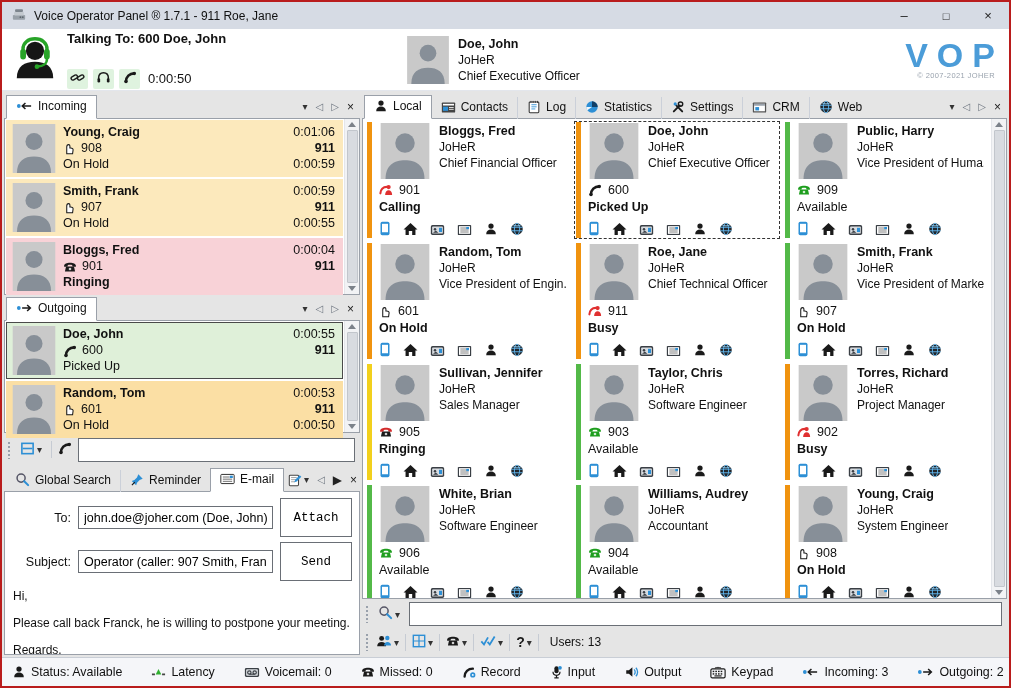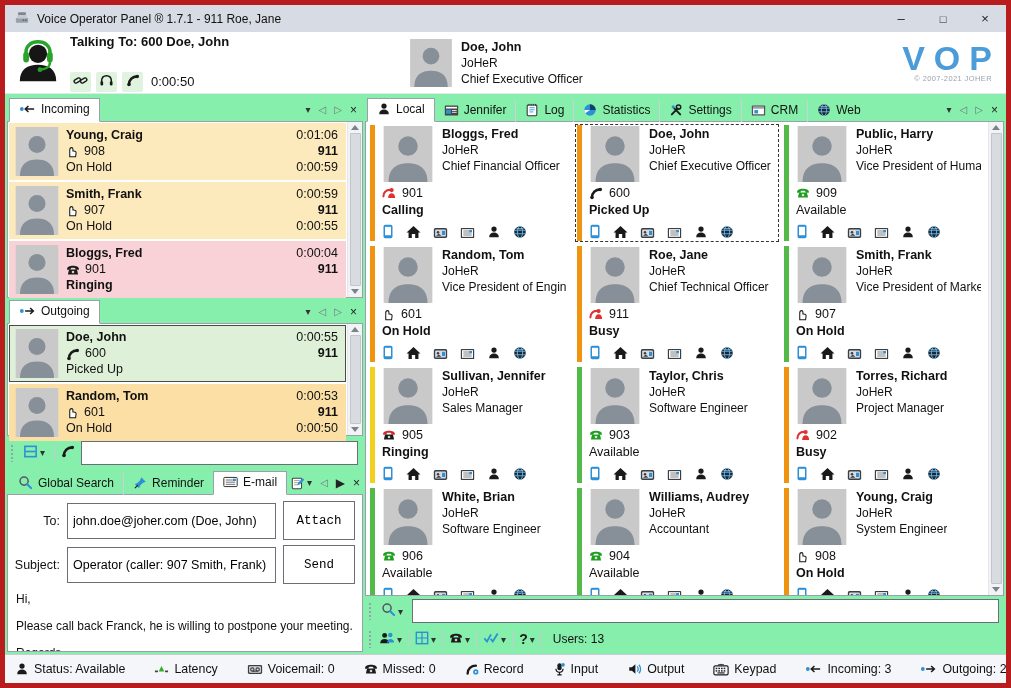--- a/index.html
+++ b/index.html
@@ -1,17 +1,17 @@
 <!DOCTYPE html>
 <html><head>
 <meta charset="utf-8">
 <style>
   html,body{margin:0;padding:0;background:#B8C2CF;font-family:"Liberation Sans",sans-serif;font-size:12px;color:#111;-webkit-font-smoothing:antialiased}
   *{box-sizing:border-box}
-  .window{position:relative;width:1011px;height:688px;border:5px solid #b91c1c;background:#86efac;display:flex;flex-direction:column;overflow:hidden}
+  .window{position:relative;width:1011px;height:688px;border:2px solid #b91c1c;background:#e5e5e5;display:flex;flex-direction:column;overflow:hidden}
   
   .titlebar{height:27px;flex:none;background:#D6DBE4;display:flex;align-items:center;padding:0 0 0 9px;gap:7px}
   .ttext{font-size:12px;color:#111;white-space:nowrap}
   .winbtns{margin-left:auto;display:flex;height:100%}
   .wbtn{width:42px;display:flex;align-items:center;justify-content:center;font-size:13px;color:#222;cursor:default}
   
   .header{height:62px;flex:none;background:#fff;display:flex;align-items:center;border-bottom:1px solid #E3E6EC}
   .hleft{width:405px;flex:none;display:flex;align-items:center;gap:9px;padding:4px 10px}
   .talk-title{font-weight:700;font-size:13px;margin-bottom:23px;white-space:nowrap}
   .talk-row{display:flex;align-items:center;gap:5px}
@@ -70,23 +70,23 @@
   .grip{width:4px;height:18px;flex:none;background-image:radial-gradient(circle,#99A1AC 1px,transparent 1.3px);background-size:4px 4px}
   .vsep{width:1px;height:17px;background:#C6CBD3;flex:none}
   .dd{font-size:9px;color:#444;margin-left:2px}
   .tbtn{display:flex;align-items:center;padding:0 3px}
   .text-input{flex:1;height:24px;border:1px solid #6A6F76;background:#fff;font-family:"Liberation Sans",sans-serif;font-size:12.5px;padding:0 5px;min-width:0}
   .searchbar{height:30px}
   .toolbar{height:26px;gap:4px}
   .users{font-size:12px;margin-left:4px}
   
   .email{flex:1;background:#fff;border:1px solid #9AA0A9;display:flex;flex-direction:column;min-height:0}
-  .email-form{display:grid;grid-template-columns:48px 1fr 72px;gap:5px 7px;align-items:center;padding:6px 7px 5px 4px}
+  .email-form{display:grid;grid-template-columns:48px 1fr 72px;gap:5px 7px;align-items:center;padding:6px 7px 5px 18px}
   .flabel{text-align:right;font-size:12.5px}
-  .email-form input{height:36px;border:1px solid #6A6F76;font-family:"Liberation Sans",sans-serif;font-size:12.5px;padding:0 5px;min-width:0}
+  .email-form input{height:23px;border:1px solid #6A6F76;font-family:"Liberation Sans",sans-serif;font-size:12.5px;padding:0 5px;min-width:0}
   .ebtn{height:39px;border:1px solid #6A6F76;background:#fff;font-family:Liberation Mono, monospace;font-size:12.5px;cursor:default}
   .ebody{flex:1;padding:4px 8px;font-size:12px;line-height:13.5px;white-space:pre-line;overflow:hidden}
   
   .cards-wrap{flex:1}
   .cards{flex:1;display:grid;grid-template-columns:repeat(3,1fr);grid-auto-rows:120px;gap:1px;padding:1px;overflow:hidden;min-width:0}
   .card{position:relative;padding:3px 6px 3px 15px;display:flex;flex-direction:column;overflow:hidden}
   .card .bar{position:absolute;left:3px;top:2px;bottom:2px;width:5px;background:#CCC}
   .m-orange .bar{background:#F0930F}
   .m-green .bar{background:#53B948}
   .m-yellow .bar{background:#F2D01D}
@@ -522,21 +522,21 @@
             <div class="tab">
               <span class="tic">
                 <svg width="15" height="13" viewBox="0 0 18 14" xmlns="http://www.w3.org/2000/svg">
                   <rect x="1" y="1" width="16" height="12" rx="1" fill="#444"></rect>
                   <rect x="2.4" y="2.6" width="13.2" height="2" fill="#fff"></rect>
                   <rect x="2.4" y="6" width="6" height="5" fill="#2D8FD5"></rect>
                   <rect x="9.6" y="6.4" width="5.6" height="1.2" fill="#ddd"></rect>
                   <rect x="9.6" y="8.6" width="5.6" height="1.2" fill="#ddd"></rect>
                 </svg>
               </span>
-              <span>Jennifer</span>
+              <span>Contacts</span>
             </div>
             <div class="tab">
               <span class="tic">
                 <svg width="14" height="14" viewBox="0 0 16 16" xmlns="http://www.w3.org/2000/svg">
                   <rect x="2.5" y="2.2" width="11" height="12.3" rx="1" fill="#fff" stroke="#333" stroke-width="1.2"></rect>
                   <path d="M5 5.4 H11 M5 7.8 H11 M5 10.2 H9.5" stroke="#2D8FD5" stroke-width="1"></path>
                   <path d="M4.5 1 V3.4 M7 1 V3.4 M9.5 1 V3.4 M12 1 V3.4" stroke="#333" stroke-width="1"></path>
                 </svg>
               </span>
               <span>Log</span>

